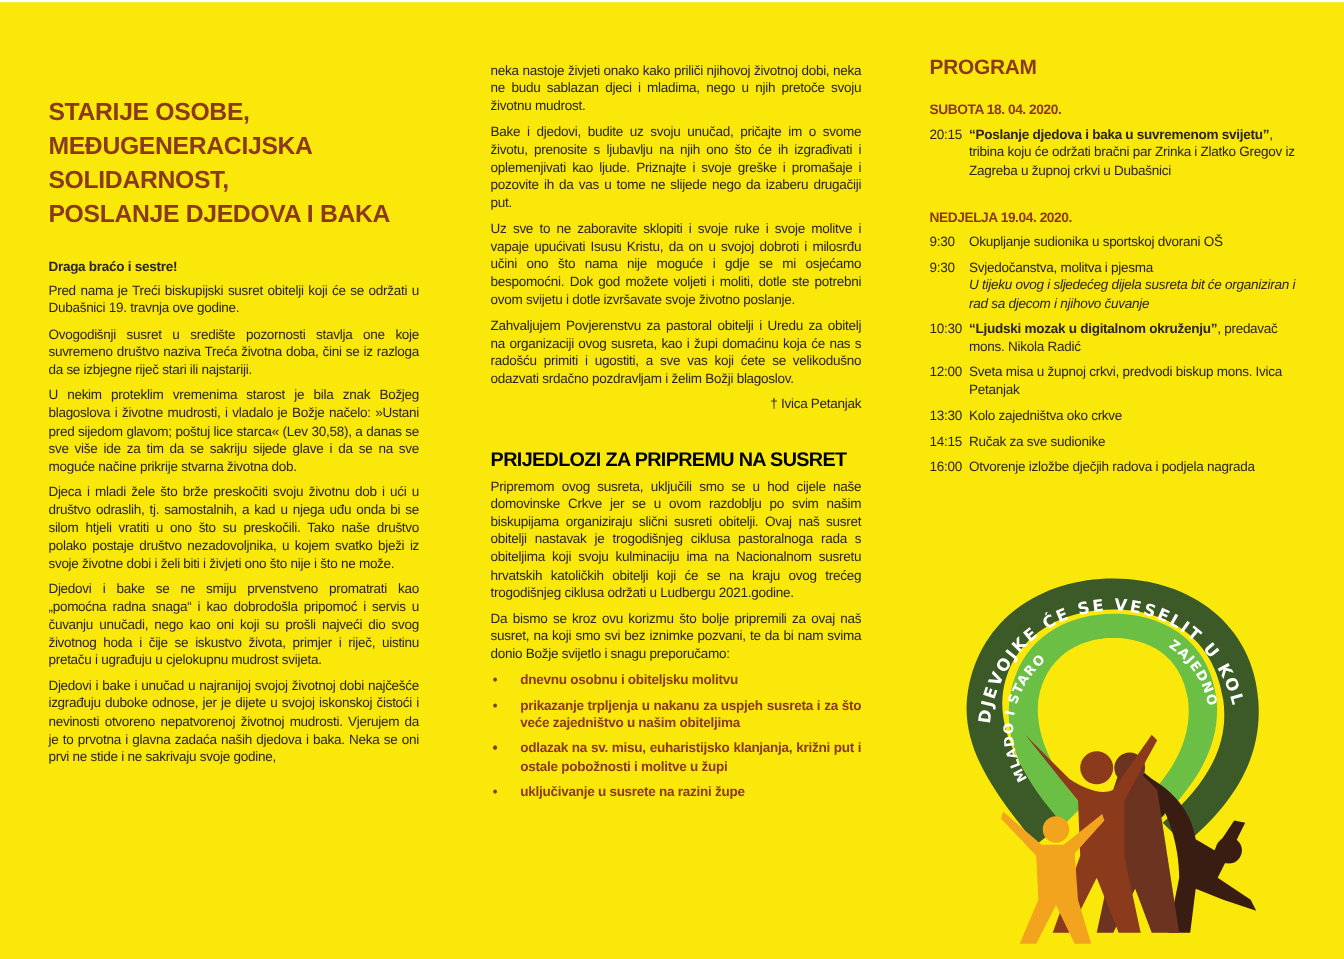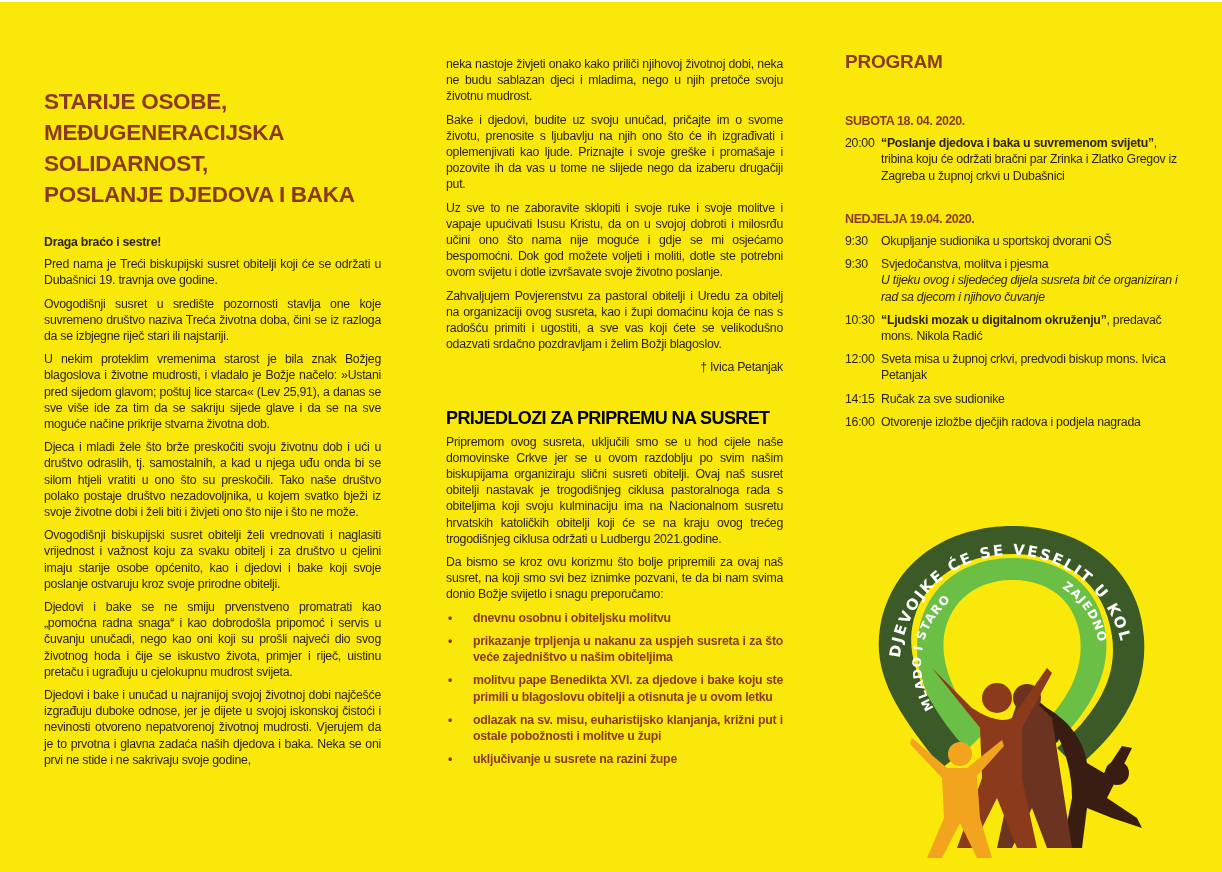--- a/index.html
+++ b/index.html
@@ -23,21 +23,21 @@
   p { margin:0 0 7px 0; text-align:justify; }
   .greeting { font-weight:bold; margin-bottom:6px; }
   .sign { text-align:right; margin-top:7px; }
   .h2 {
     font-weight:bold; color:#000000; font-size:18px; line-height:24px;
     letter-spacing:-0.6px; margin:30px 0 4px 0; white-space:nowrap;
   }
   ul.sugg { list-style:none; padding:0; margin:7px 0 0 0; }
   ul.sugg li { position:relative; padding-left:27px; color:#8a3a1a; font-weight:bold; margin-bottom:7px; text-align:justify; }
   ul.sugg li .bullet { position:absolute; left:2px; top:0; }
-  .prog-title { font-weight:bold; color:#8a3a1a; font-size:19px; line-height:24px; margin:0 0 39px 0; }
+  .prog-title { font-weight:bold; color:#8a3a1a; font-size:19px; line-height:24px; margin:0 0 18px 0; }
   .day { font-weight:bold; color:#8a3a1a; font-size:12.5px; margin:12px 0 6px 0; letter-spacing:-0.4px; }
   .item { display:flex; margin-bottom:7px; }
   .item .time { width:36px; flex:none; }
   .item .desc { flex:1; }
   .item .desc b { font-weight:bold; }
   .item .desc i { font-style:italic; display:block; }
   .day2 { margin-top:27px; }
   .logo { position:absolute; left:872px; top:518px; width:285px; height:345px; }
 </style>
 </head>
@@ -48,72 +48,75 @@
 <div class="col col1">
   <div class="title">
     <div>STARIJE OSOBE,</div>
     <div>MEĐUGENERACIJSKA</div>
     <div>SOLIDARNOST,</div>
     <div>POSLANJE DJEDOVA I BAKA</div>
   </div>
   <p class="greeting">Draga braćo i sestre!</p>
   <p>Pred nama je Treći biskupijski susret obitelji koji će se održati u Dubašnici 19. travnja ove godine.</p>
   <p>Ovogodišnji susret u središte pozornosti stavlja one koje suvremeno društvo naziva Treća životna doba, čini se iz razloga da se izbjegne riječ stari ili najstariji.</p>
-  <p>U nekim proteklim vremenima starost je bila znak Božjeg blagoslova i životne mudrosti, i vladalo je Božje načelo: »Ustani pred sijedom glavom; poštuj lice starca« (Lev 25,91), a danas se sve više ide za tim da se sakriju sijede glave i da se na sve moguće načine prikrije stvarna životna dob.</p>
+  <p>U nekim proteklim vremenima starost je bila znak Božjeg blagoslova i životne mudrosti, i vladalo je Božje načelo: »Ustani pred sijedom glavom; poštuj lice starca« (Lev 30,58), a danas se sve više ide za tim da se sakriju sijede glave i da se na sve moguće načine prikrije stvarna životna dob.</p>
   <p>Djeca i mladi žele što brže preskočiti svoju životnu dob i ući u društvo odraslih, tj. samostalnih, a kad u njega uđu onda bi se silom htjeli vratiti u ono što su preskočili. Tako naše društvo polako postaje društvo nezadovoljnika, u kojem svatko bježi iz svoje životne dobi i želi biti i živjeti ono što nije i što ne može.</p>
-  <p>Ovogodišnji biskupijski susret obitelji želi vrednovati i naglasiti vrijednost i važnost koju za svaku obitelj i za društvo u cjelini imaju starije osobe općenito, kao i djedovi i bake koji svoje poslanje ostvaruju kroz svoje prirodne obitelji.</p>
   <p>Djedovi i bake se ne smiju prvenstveno promatrati kao „pomoćna radna snaga“ i kao dobrodošla pripomoć i servis u čuvanju unučadi, nego kao oni koji su prošli najveći dio svog životnog hoda i čije se iskustvo života, primjer i riječ, uistinu pretaču i ugrađuju u cjelokupnu mudrost svijeta.</p>
   <p>Djedovi i bake i unučad u najranijoj svojoj životnoj dobi najčešće izgrađuju duboke odnose, jer je dijete u svojoj iskonskoj čistoći i nevinosti otvoreno nepatvorenoj životnoj mudrosti. Vjerujem da je to prvotna i glavna zadaća naših djedova i baka. Neka se oni prvi ne stide i ne sakrivaju svoje godine,</p>
 </div>
 
 <div class="col col2">
   <p>neka nastoje živjeti onako kako priliči njihovoj životnoj dobi, neka ne budu sablazan djeci i mladima, nego u njih pretoče svoju životnu mudrost.</p>
   <p>Bake i djedovi, budite uz svoju unučad, pričajte im o svome životu, prenosite s ljubavlju na njih ono što će ih izgrađivati i oplemenjivati kao ljude. Priznajte i svoje greške i promašaje i pozovite ih da vas u tome ne slijede nego da izaberu drugačiji put.</p>
   <p>Uz sve to ne zaboravite sklopiti i svoje ruke i svoje molitve i vapaje upućivati Isusu Kristu, da on u svojoj dobroti i milosrđu učini ono što nama nije moguće i gdje se mi osjećamo bespomoćni. Dok god možete voljeti i moliti, dotle ste potrebni ovom svijetu i dotle izvršavate svoje životno poslanje.</p>
   <p>Zahvaljujem Povjerenstvu za pastoral obitelji i Uredu za obitelj na organizaciji ovog susreta, kao i župi domaćinu koja će nas s radošću primiti i ugostiti, a sve vas koji ćete se velikodušno odazvati srdačno pozdravljam i želim Božji blagoslov.</p>
   <div class="sign">
     <div>† Ivica Petanjak</div>
   </div>
   <div class="h2">PRIJEDLOZI ZA PRIPREMU NA SUSRET</div>
   <p>Pripremom ovog susreta, uključili smo se u hod cijele naše domovinske Crkve jer se u ovom razdoblju po svim našim biskupijama organiziraju slični susreti obitelji. Ovaj naš susret obitelji nastavak je trogodišnjeg ciklusa pastoralnoga rada s obiteljima koji svoju kulminaciju ima na Nacionalnom susretu hrvatskih katoličkih obitelji koji će se na kraju ovog trećeg trogodišnjeg ciklusa održati u Ludbergu 2021.godine.</p>
   <p>Da bismo se kroz ovu korizmu što bolje pripremili za ovaj naš susret, na koji smo svi bez iznimke pozvani, te da bi nam svima donio Božje svijetlo i snagu preporučamo:</p>
   <ul class="sugg">
     <li><span class="bullet">•</span><span>dnevnu osobnu i obiteljsku molitvu</span></li>
     <li><span class="bullet">•</span><span>prikazanje trpljenja u nakanu za uspjeh susreta i za što veće zajedništvo u našim obiteljima</span></li>
-    <li><span class="bullet">•</span><span>molitvu pape Benedikta XVI. za djedove i bake koju ste primili u blagoslovu obitelji a otisnuta je u ovom letku</span></li>
+    <li><span class="bullet">•</span></li>
     <li><span class="bullet">•</span><span>odlazak na sv. misu, euharistijsko klanjanja, križni put i ostale pobožnosti i molitve u župi</span></li>
     <li><span class="bullet">•</span><span>uključivanje u susrete na razini župe</span></li>
   </ul>
 </div>
 
 <div class="col col3">
   <div class="prog-title">PROGRAM</div>
 
   <div class="day">SUBOTA 18. 04. 2020.</div>
   <div class="item">
-    <div class="time">20:00</div>
+    <div class="time">20:15</div>
     <div class="desc"><b>“Poslanje djedova i baka u suvremenom svijetu”</b><span>, tribina koju će održati bračni par Zrinka i Zlatko Gregov iz Zagreba u župnoj crkvi u Dubašnici</span></div>
   </div>
 
   <div class="day day2">NEDJELJA 19.04. 2020.</div>
   <div class="item">
     <div class="time">9:30</div>
     <div class="desc"><span>Okupljanje sudionika u sportskoj dvorani OŠ</span></div>
   </div>
   <div class="item">
     <div class="time">9:30</div>
     <div class="desc"><span>Svjedočanstva, molitva i pjesma</span><i>U tijeku ovog i sljedećeg dijela susreta bit će organiziran i rad sa djecom i njihovo čuvanje</i></div>
   </div>
   <div class="item">
     <div class="time">10:30</div>
     <div class="desc"><b>“Ljudski mozak u digitalnom okruženju”</b><span>, predavač mons. Nikola Radić</span></div>
   </div>
   <div class="item">
     <div class="time">12:00</div>
     <div class="desc"><span>Sveta misa u župnoj crkvi, predvodi biskup mons. Ivica Petanjak</span></div>
+  </div>
+  <div class="item">
+    <div class="time">13:30</div>
+    <div class="desc"><span>Kolo zajedništva oko crkve</span></div>
   </div>
   <div class="item">
     <div class="time">14:15</div>
     <div class="desc"><span>Ručak za sve sudionike</span></div>
   </div>
   <div class="item">
     <div class="time">16:00</div>
     <div class="desc"><span>Otvorenje izložbe dječjih radova i podjela nagrada</span></div>
   </div>
 </div>

